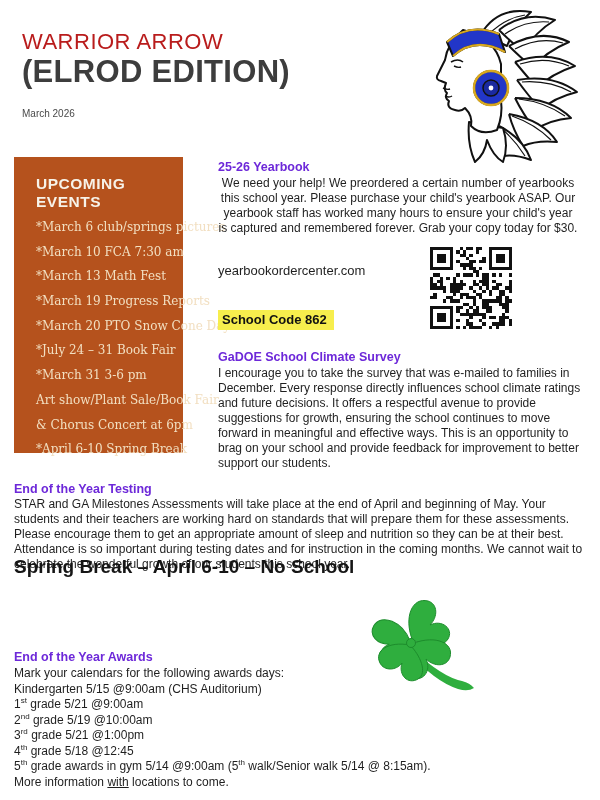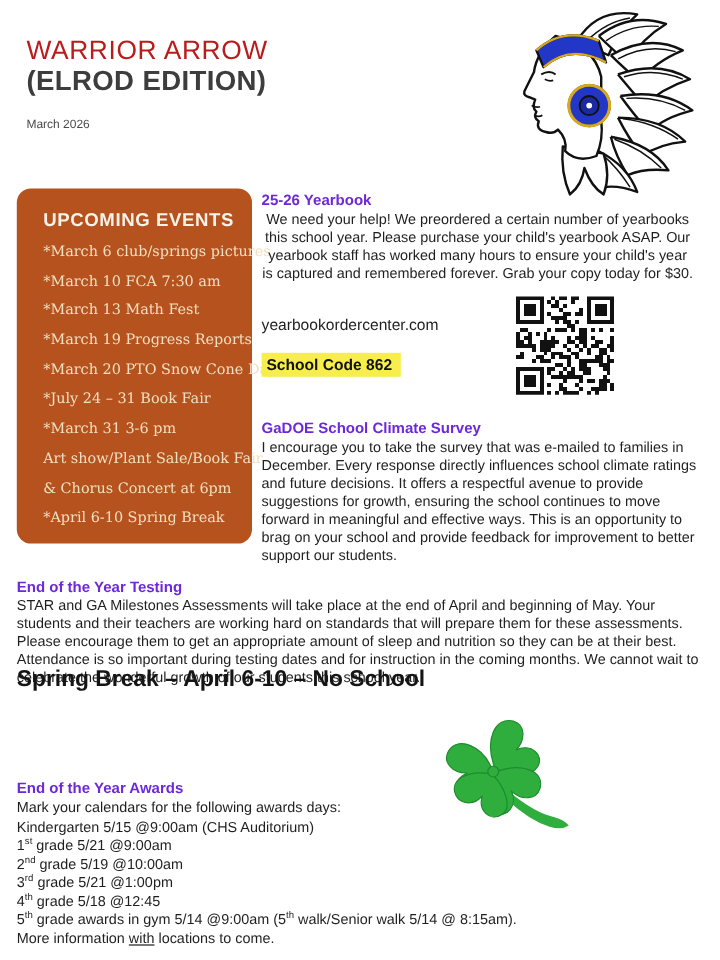--- a/index.html
+++ b/index.html
@@ -5,47 +5,47 @@
   * { margin:0; padding:0; box-sizing:border-box; }
   html,body { background:#fff; }
   .page {
     position:relative; width:600px; height:800px; margin:0 auto;
     background:#fff; overflow:hidden;
     font-family:"Liberation Sans", sans-serif; color:#1f1f1f;
   }
   
   .masthead { position:absolute; left:22px; top:30px; }
   .masthead .title { font-size:22px; font-weight:400; color:#b91c1c; letter-spacing:.5px; line-height:1.1; }
-  .masthead .subtitle { font-size:23px; font-weight:700; color:#3d3d3d; letter-spacing:.3px; }
+  .masthead .subtitle { font-size:31px; font-weight:700; color:#3d3d3d; letter-spacing:.3px; }
   .masthead .issue-date { margin-top:18px; font-size:10px; color:#4a4a4a; }
   .mascot { position:absolute; left:403px; top:4px; width:182px; height:165px; }
 
   
   .events-box {
-    position:absolute; left:14px; top:157px; width:196px; height:296px;
-    background:#b5521d; padding:18px 10px 10px 22px;border-radius:12px;
+    position:absolute; left:14px; top:157px; width:169px; height:296px;
+    background:#b5521d; padding:18px 10px 10px 22px;
   }
   .events-box h2 {
     font-size:15.5px; font-weight:700; color:#f7f3e9; letter-spacing:.5px;
     margin-bottom:10px; font-family:"Liberation Sans", sans-serif;
   }
   .events-box ul { list-style:none; }
   .events-box li {
     font-family:"DejaVu Serif", serif; font-size:12px; color:#f2dfc1;
     margin-bottom:11.5px; line-height:1.1; white-space:nowrap;
   }
 
   
   .col-right { position:absolute; left:218px; top:160px; width:366px; }
   .sec-heading { font-size:12.5px; font-weight:700; color:#6d28d9; }
   .body-text { font-size:12px; line-height:15px; color:#1f1f1f; }
   .yearbook-body { width:360px; margin-top:2px;text-align:center; }
   .website { margin-top:27px; font-size:13px; color:#1f1f1f; }
   .school-code {
-    display:inline-block; margin-top:16px; padding:2px 7px 3px 4px;
+    display:inline-block; margin-top:32px; padding:2px 7px 3px 4px;
     font-size:13px; font-weight:700; color:#111; background:#f7ee4d;
   }
   .qr { position:absolute; left:430px; top:247px; width:82px; height:82px; }
   .survey { position:absolute; left:218px; top:350px; width:368px; }
   .survey .body-text { margin-top:2px; }
 
   
   .testing { position:absolute; left:14px; top:482px; width:576px; }
   .testing .body-text { margin-top:1px; }
   .spring-break { position:absolute; left:14px; top:556px; font-size:19px; font-weight:700; color:#151515; }

